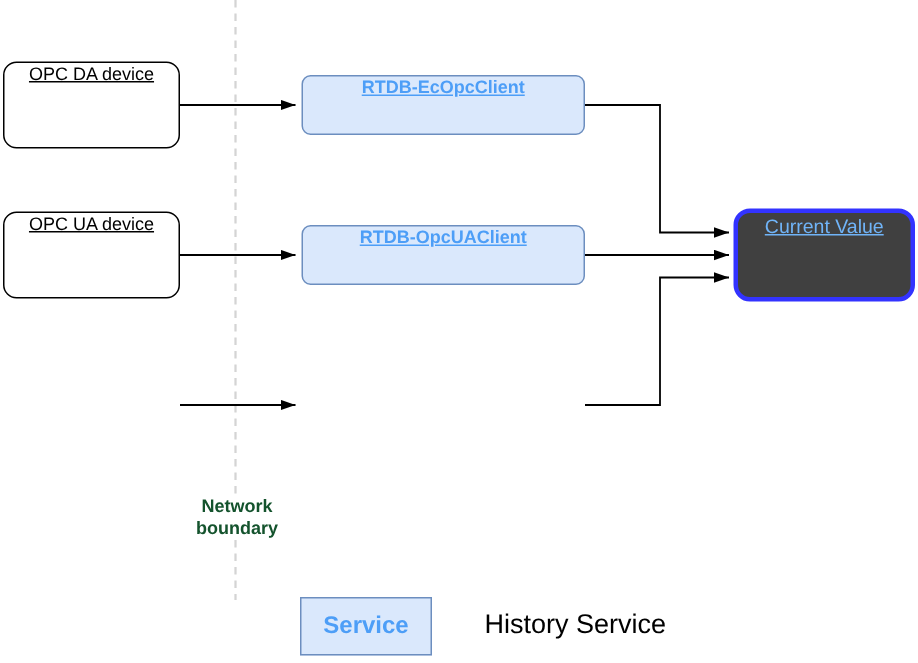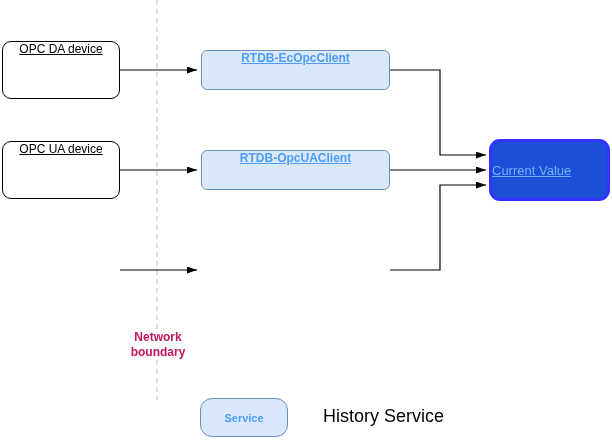--- a/index.html
+++ b/index.html
@@ -50,51 +50,51 @@
     font-weight: bold;
     color: #4d9ef7;
   }
   .processor {
     left: 489px;
     top: 139px;
     width: 121px;
     height: 62px;
     border: 3px solid #3333ff;
     border-radius: 11px;
-    background: #1d4ed8;
+    background: #404040;
     font-size: 13px;
     line-height: 17px;
     color: #70b4f8;
-    flex-direction: column;
+    flex-direction: row;
   }
   .boundary-label {
     position: absolute;
     left: 121px;
     top: 330px;
     width: 74px;
     text-align: center;
     font-size: 12px;
     line-height: 15px;
     font-weight: 600;
-    color: #be185d;
+    color: #14532d;
     background: #ffffff;
   }
   .legend-box {
     position: absolute;
     left: 200px;
     top: 398px;
     width: 88px;
     height: 39px;
     border: 1px solid #6c8ebf;
-    border-radius: 12px;
+    border-radius: 0;
     background: #dae8fc;
     display: flex;
     align-items: center;
     justify-content: center;
-    font-size: 11px;
+    font-size: 16px;
     font-weight: bold;
     color: #4d9ef7;
     box-sizing: border-box;
   }
   .legend-caption {
     position: absolute;
     left: 323px;
     top: 406px;
     font-size: 18px;
     color: #000000;

